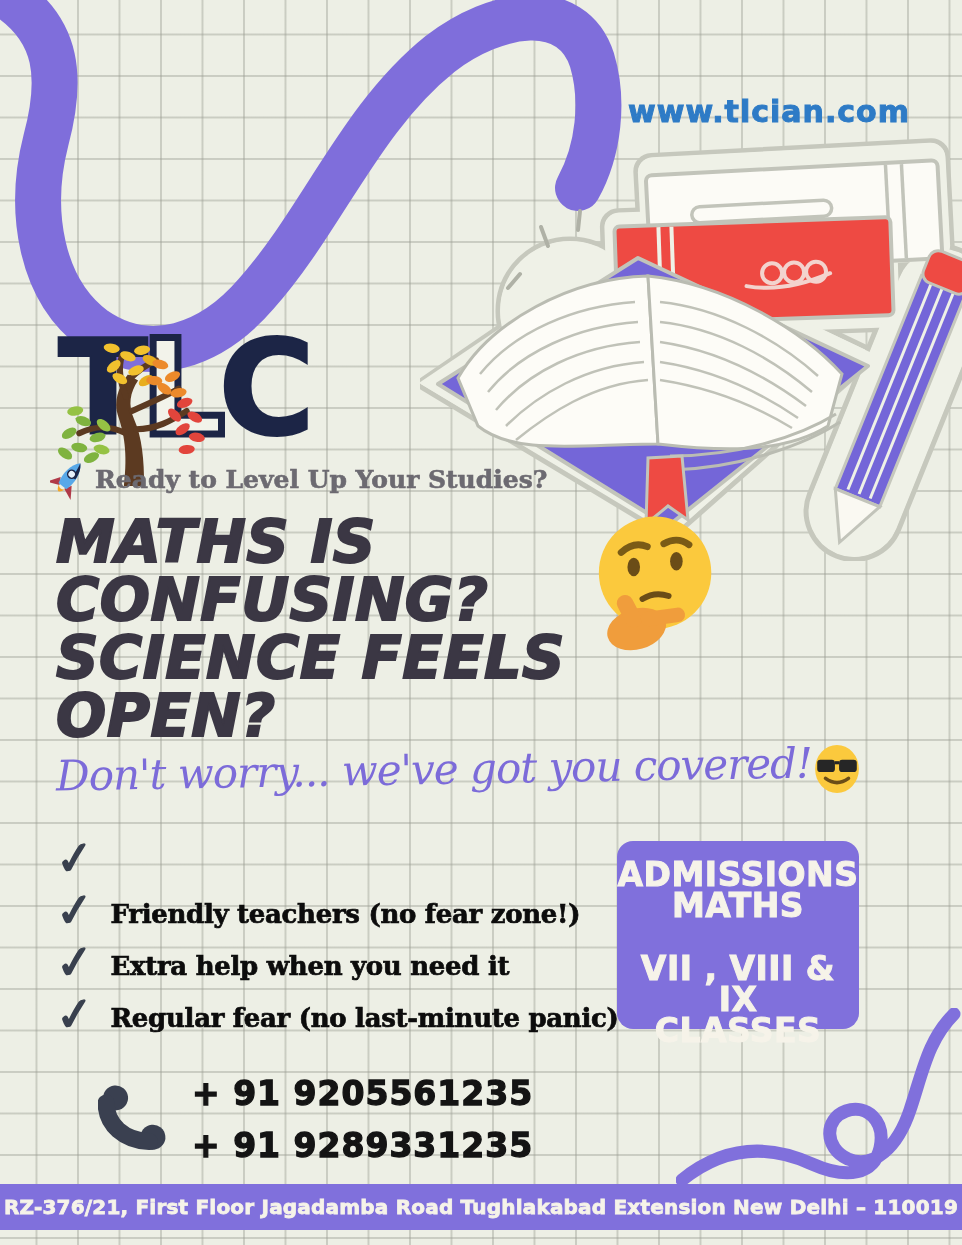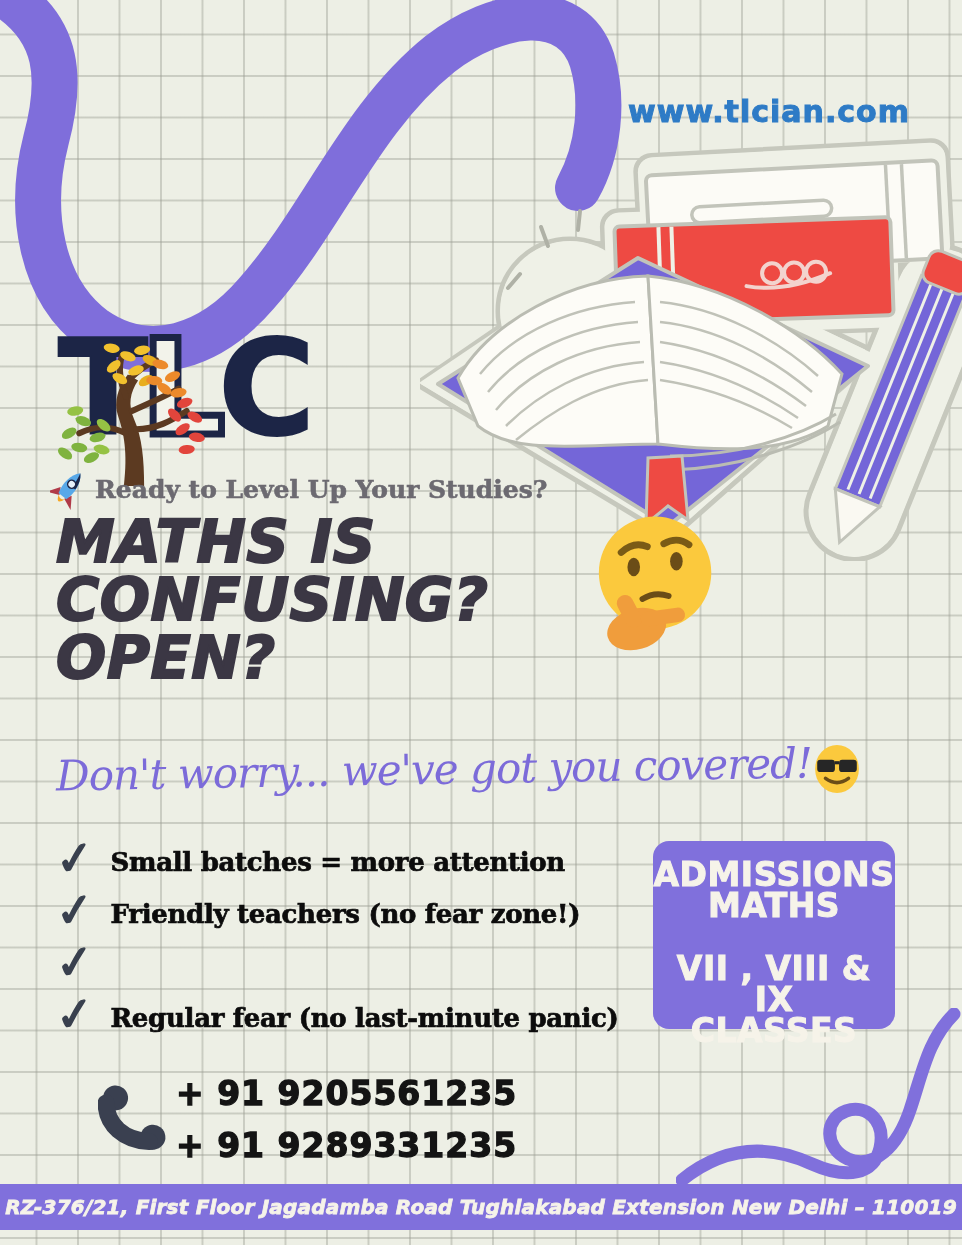--- a/index.html
+++ b/index.html
@@ -18,52 +18,52 @@
 
   .url-text { left:628px; top:94px; font-size:30px; font-weight:800; color:#2E7BC6;
     letter-spacing:1px; -webkit-text-stroke:1px #2E7BC6; z-index:6; }
 
   .logo { left:58px; top:322px; z-index:5; width:300px; height:160px; }
   .logo-text { font-size:132px; line-height:1; font-weight:800; color:#1C2546;
     letter-spacing:-7px; -webkit-text-stroke:2px #1C2546; }
   .logo-letter-outline { color:#f2f3ea; -webkit-text-stroke:7px #1C2546; }
   .logo-tree { left:-14px; top:14px; }
 
-  .tagline { left:50px; top:468px; display:flex; align-items:center; gap:9px; z-index:5; }
+  .tagline { left:50px; top:458px; display:flex; align-items:center; gap:9px; z-index:5; }
   .tagline-text { font-family:"DejaVu Serif", serif; font-weight:700; font-size:25px;
     color:#6C6A71; -webkit-text-stroke:0.6px #6C6A71; }
 
   .headline { left:56px; top:513px; z-index:4; font-size:59px; line-height:58px;
     font-weight:800; color:#3B3744; -webkit-text-stroke:2px #3B3744; letter-spacing:0.5px;font-style:italic; }
 
   .think-emoji { left:594px; top:512px; z-index:4; }
 
   .script-line { left:56px; top:744px; z-index:4; display:flex; align-items:center; }
   .script-text { font-family:"DejaVu Serif", serif; font-style:italic; font-size:42px;
     color:#7C6BD9; transform:rotate(-1deg); letter-spacing:-1px; }
 
   .features { left:56px; top:836px; z-index:4; }
   .feature-row { display:flex; align-items:center; height:52px; }
   .check { font-size:46px; font-weight:700; color:#39404E; margin-right:16px;
     transform:rotate(-6deg) translateY(-4px); -webkit-text-stroke:1.5px #39404E; }
   .feature-text { font-family:"DejaVu Serif", serif; font-weight:700; font-size:26px;
     color:#0c0c0c; -webkit-text-stroke:0.7px #0c0c0c; letter-spacing:-0.3px; }
 
-  .admissions { left:653px; top:841px; width:242px; height:188px; background:#8070DC;
+  .admissions { left:617px; top:841px; width:242px; height:188px; background:#8070DC;
     border-radius:16px; z-index:4; color:#F6F3E9; text-align:center; font-weight:800;
     font-size:33px; line-height:31px; padding-top:18px; letter-spacing:0.5px;
     -webkit-text-stroke:1px #F6F3E9; }
   .admissions .spacer { height:32px; }
 
-  .phones { left:98px; top:1068px; z-index:4; display:flex; align-items:center; gap:4px; }
+  .phones { left:98px; top:1068px; z-index:4; display:flex; align-items:center; gap:20px; }
   .phone-numbers { font-size:33px; font-weight:800; color:#141414; line-height:52px;
     letter-spacing:1px; -webkit-text-stroke:1.3px #141414; }
 
   .footer-bar { left:0; top:1184px; width:962px; height:46px; background:#8070DC; z-index:5;
-    display:flex; align-items:center; justify-content:center;font-style:italic; }
+    display:flex; align-items:center; justify-content:center; }
   .footer-text { color:#F6F3E9; font-size:20px; font-weight:800; letter-spacing:0.2px;
     -webkit-text-stroke:0.8px #F6F3E9; }
 
   .squiggle-top { left:0; top:0; z-index:1; }
   .sticker { left:420px; top:126px; z-index:2; }
   .squiggle-bottom { left:676px; top:1008px; z-index:3; }
 </style>
 </head>
 <body>
 
@@ -217,20 +217,21 @@
         <circle cx="18" cy="15" r="4" fill="#E8F1FA" stroke="#1C2546" stroke-width="1.5"></circle>
         <path d="M14,31 Q18,42 22,31 Q18,35 14,31 Z" fill="#F6A623"></path>
       </g>
     </svg>
     <span class="tagline-text">Ready to Level Up Your Studies?</span>
   </div>
 
   <div class="abs headline">
     <div>MATHS IS</div>
     <div>CONFUSING?</div>
+    <div>SCIENCE FEELS</div>
     <div>OPEN?</div>
   </div>
 
   <svg class="abs think-emoji" width="126" height="142" viewBox="0 0 130 145">
     <circle cx="63" cy="62" r="58" fill="#FBC93D"></circle>
     <g fill="none" stroke="#7A5B16" stroke-width="7" stroke-linecap="round">
       <path d="M28,41 Q41,29 55,35"></path>
       <path d="M72,32 Q86,24 98,33"></path>
     </g>
     <ellipse cx="41" cy="56" rx="6.5" ry="9.5" fill="#6B4D17"></ellipse>
@@ -250,28 +251,28 @@
       <rect x="5" y="15" width="17" height="12" rx="3" fill="#262626"></rect>
       <rect x="26" y="15" width="17" height="12" rx="3" fill="#262626"></rect>
       <path d="M22,18 L26,18" stroke="#262626" stroke-width="3"></path>
       <path d="M13,33 Q24,41 35,33" fill="none" stroke="#6B4D17" stroke-width="3.5" stroke-linecap="round"></path>
     </svg>
   </div>
 
   <div class="abs features">
     <div class="feature-row">
       <span class="check">✓</span>
-      <span class="feature-text">Small batches = more attention</span>
     </div>
     <div class="feature-row">
       <span class="check">✓</span>
       <span class="feature-text">Friendly teachers (no fear zone!)</span>
     </div>
     <div class="feature-row">
       <span class="check">✓</span>
+      <span class="feature-text">Extra help when you need it</span>
     </div>
     <div class="feature-row">
       <span class="check">✓</span>
       <span class="feature-text">Regular fear (no last-minute panic)</span>
     </div>
   </div>
 
   <div class="abs admissions">
     <div>ADMISSIONS</div>
     <div>MATHS</div>

